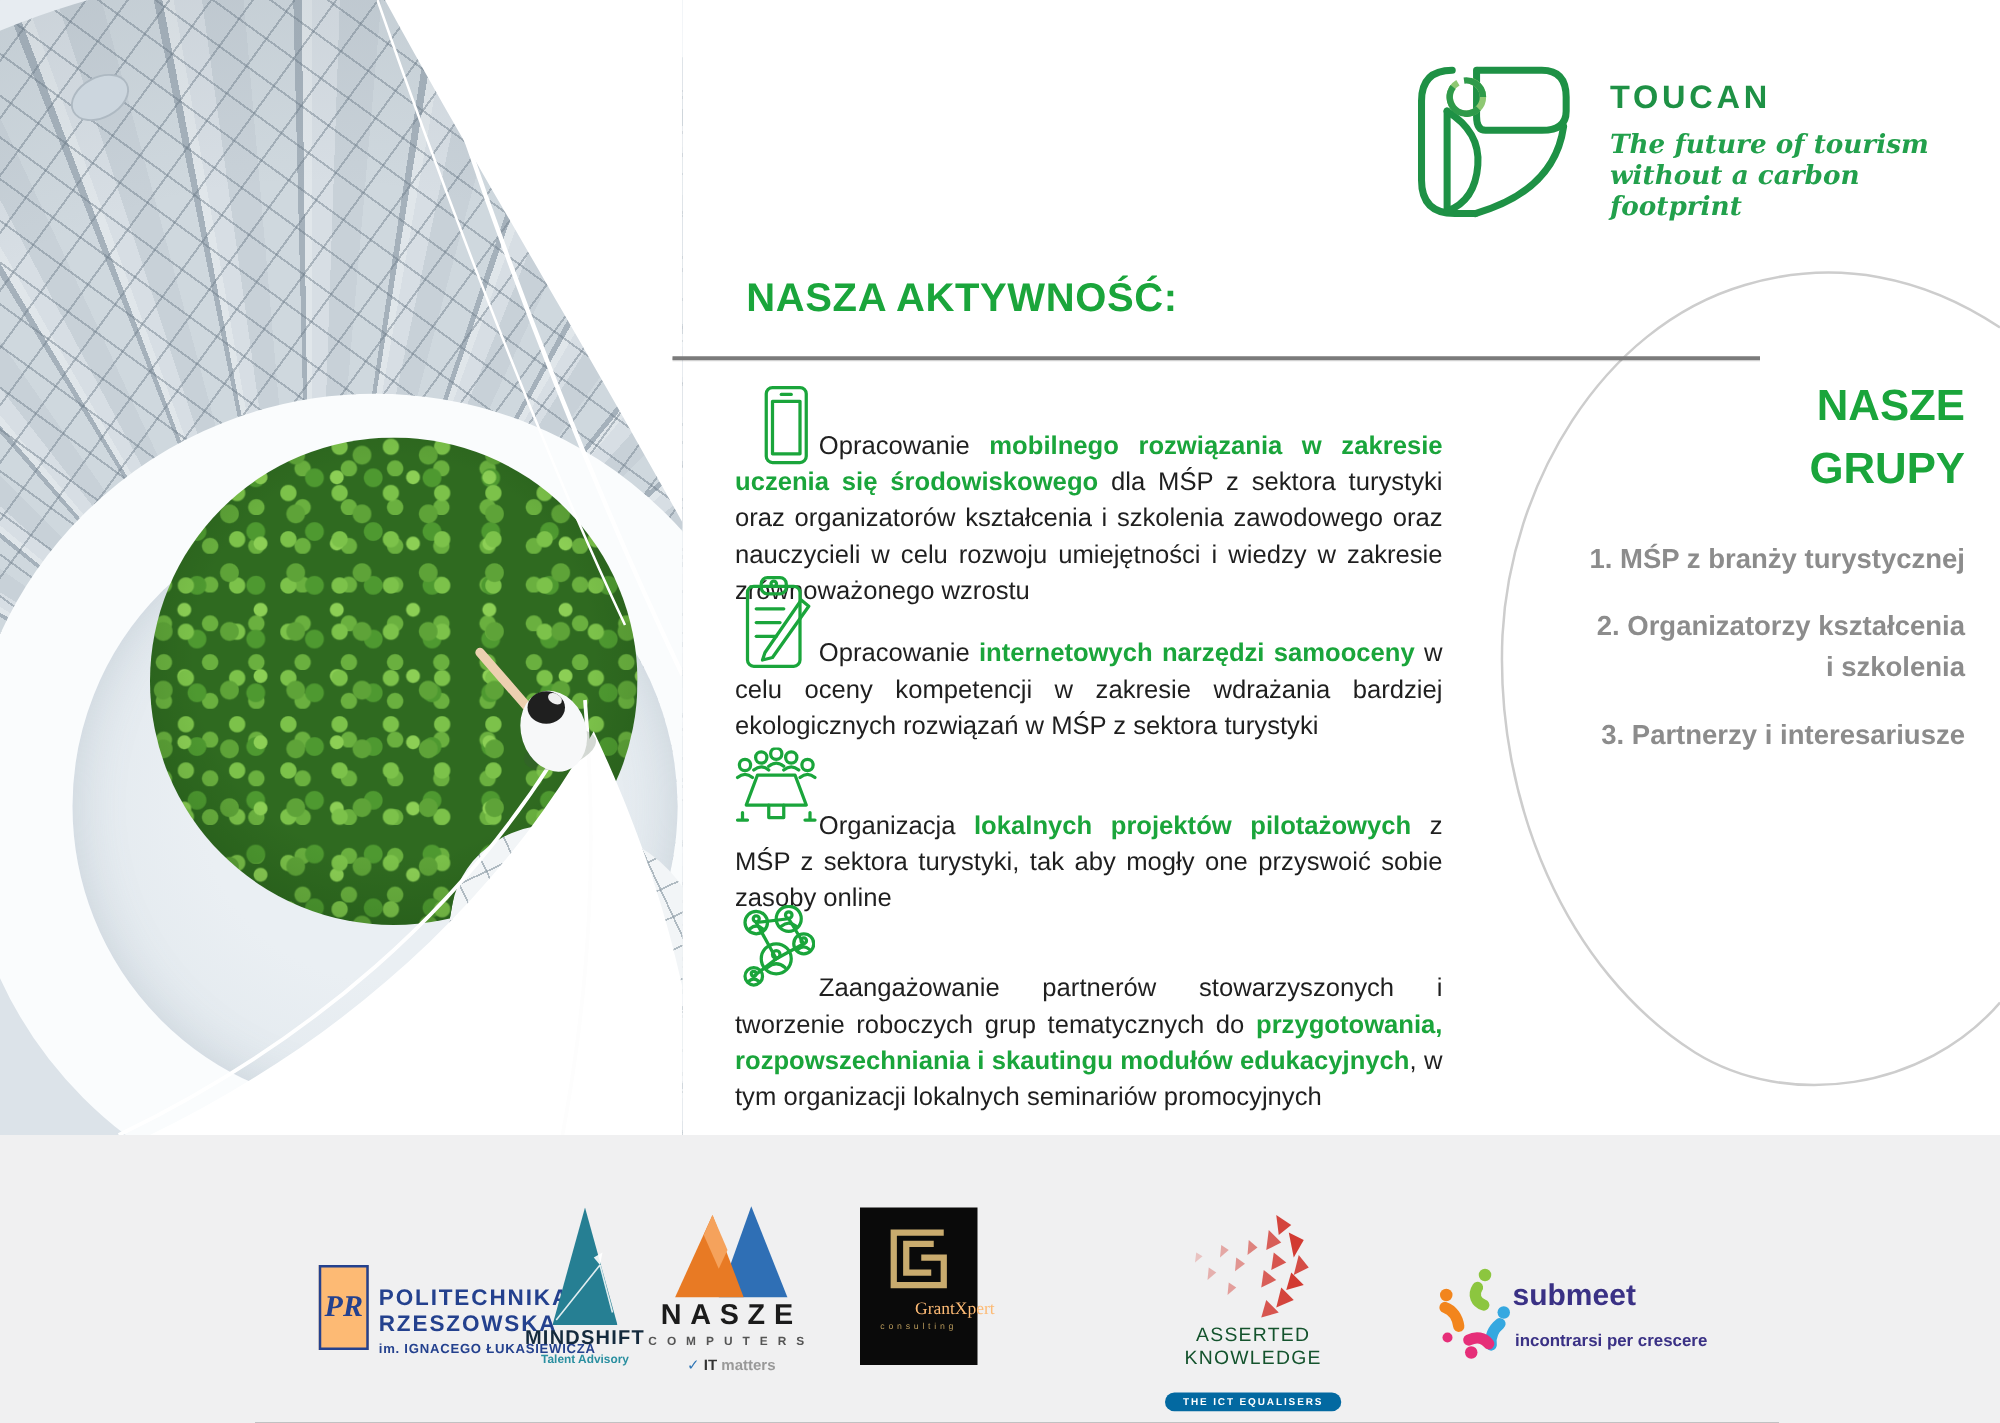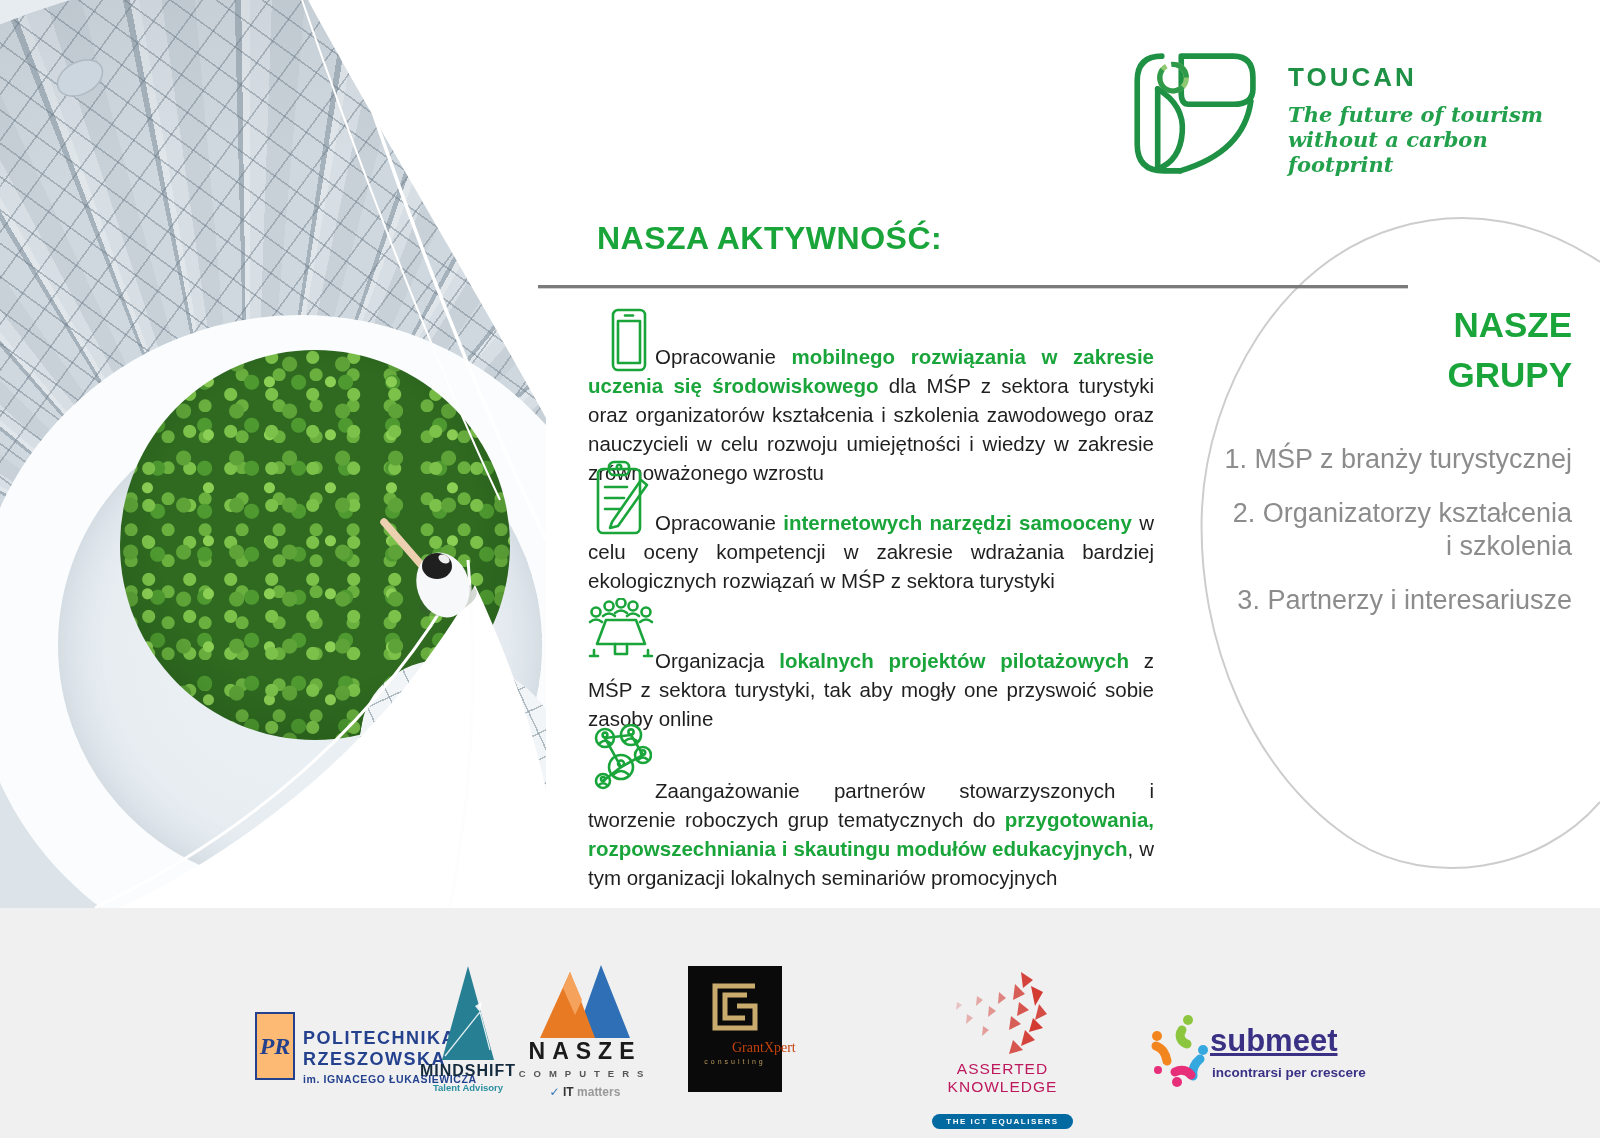--- a/index.html
+++ b/index.html
@@ -65,22 +65,22 @@
   .item .icon{position:absolute;}
   .icon svg{stroke:var(--green);fill:none;stroke-width:2.6;stroke-linecap:round;stroke-linejoin:round;}
   #item1{top:342px;} #item1 .icon{left:22px;top:-34px;}
   #item2{top:508px;} #item2 .icon{left:6px;top:-48px;}
   #item3{top:646px;} #item3 .icon{left:0px;top:-48px;}
   #item4{top:776px;} #item4 .icon{left:2px;top:-52px;}
 
   
   .groups-heading{position:absolute;right:28px;top:300px;margin:0;text-align:right;
     font-size:35px;line-height:50px;font-weight:800;color:var(--green);white-space:pre-line;}
-  .groups-list{position:absolute;right:28px;top:443px;width:420px;margin:0;padding:0;list-style:none;
-    text-align:right;color:var(--groups-gray);font-weight:400;font-size:27px;line-height:33px;}
+  .groups-list{position:absolute;right:28px;top:430px;width:420px;margin:0;padding:0;list-style:none;
+    text-align:right;color:var(--groups-gray);font-weight:700;font-size:22px;line-height:33px;}
   .groups-list li{white-space:pre-line;margin-bottom:21px;}
 
   .blob{position:absolute;left:0;top:0;pointer-events:none;}
 
   
   .footer{position:absolute;left:0;top:908px;width:1600px;height:230px;background:#f0f0f1;}
   .partner{position:absolute;}
   
   .pr-mark{position:absolute;left:0;top:2px;width:36px;height:64px;border:2.5px solid var(--navy);
     background:#fdba74;display:flex;align-items:center;justify-content:center;
@@ -94,33 +94,33 @@
   .ms .t{font-size:16px;font-weight:800;color:#142a3d;letter-spacing:1px;margin-top:2px;}
   .ms .s{font-size:9.5px;font-weight:700;color:#2a8fa0;margin-top:2px;}
   
   .dm{width:160px;text-align:center;}
   .dm .t{font-size:23px;font-weight:700;color:#1b1b1b;letter-spacing:7px;margin-top:0;}
   .dm .s{font-size:9.5px;font-weight:600;color:#555;letter-spacing:8px;margin-top:3px;}
   .dm .m{font-size:12px;margin-top:6px;color:#999;font-weight:700;}
   .dm .m .chk{color:#2e75b6;font-weight:800;} .dm .m .it{color:#333;}
   
   .gx{width:94px;height:126px;background:#0a0a0a;text-align:center;}
-  .gx .t{font-family:"Liberation Serif",serif;font-size:14px;color:#c2410c;margin-top:4px;margin-left:44px;}
+  .gx .t{font-family:"Liberation Serif",serif;font-size:14px;color:#fdba74;margin-top:4px;margin-left:44px;}
   .gx .s{font-size:7px;color:#b99a5b;letter-spacing:3px;margin-top:2px;}
   
   .ys{width:120px;text-align:center;}
   .ys .t{font-size:21px;font-weight:800;color:#1060b0;letter-spacing:1px;margin-top:2px;}
   .ys .s{font-size:12.5px;font-weight:800;color:#1060b0;letter-spacing:.5px;}
   
   .ak{width:165px;text-align:center;}
-  .ak .t{font-size:15.5px;color:#be185d;letter-spacing:1px;margin-top:2px;}
+  .ak .t{font-size:15.5px;color:#14532d;letter-spacing:1px;margin-top:2px;}
   .ak .s{display:inline-block;background:#0369a1;color:#fff;font-size:8px;font-weight:700;
     letter-spacing:1.5px;border-radius:9px;padding:3px 14px;margin-top:18px;}
   
-  .sm .t{position:absolute;left:62px;top:10px;font-size:31px;font-weight:800;color:#3a3185;text-decoration:underline;}
+  .sm .t{position:absolute;left:62px;top:10px;font-size:24px;font-weight:800;color:#3a3185;}
   .sm .s{position:absolute;left:64px;top:52px;font-size:13.5px;font-weight:700;color:#3a3185;}
 </style>
 </head>
 <body>
 
 <div class="slide">
 
   <div class="photo">
     <div class="wall"></div>
     <div class="fan"></div>

